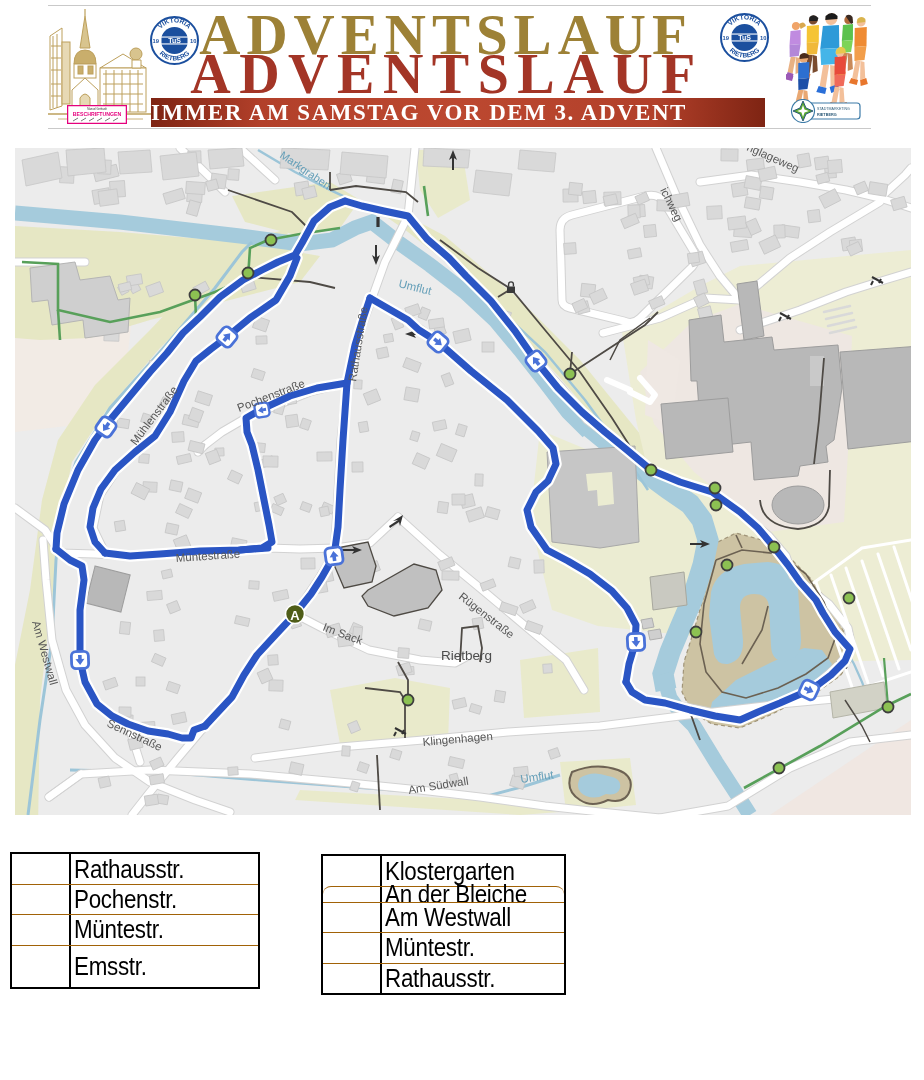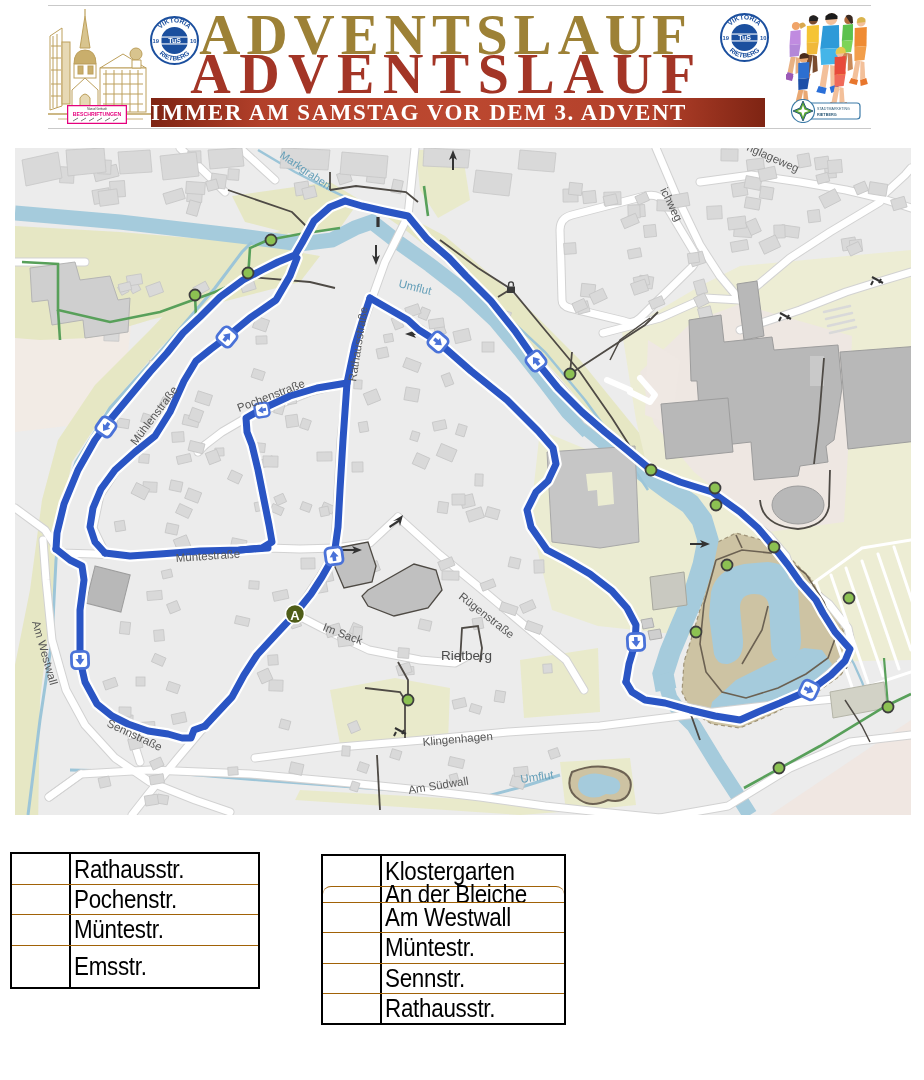--- a/index.html
+++ b/index.html
@@ -766,19 +766,15 @@
   <div class="row" style="height:30.2px;">
       <div class="c1" style="width:57px;"></div>
       <div class="c2" style="left:62px;">Am Westwall</div>
     </div>
   <div class="row" style="height:30.2px;">
       <div class="c1" style="width:57px;"></div>
       <div class="c2" style="left:62px;">Müntestr.</div>
     </div>
   <div class="row" style="height:30.2px;">
       <div class="c1" style="width:57px;"></div>
-      <div class="c2" style="left:62px;">Sennstr.</div>
-    </div>
-  <div class="row" style="height:30.2px;">
-      <div class="c1" style="width:57px;"></div>
       <div class="c2" style="left:62px;">Rathausstr.</div>
     </div>
 </div>
 
 </body></html>

